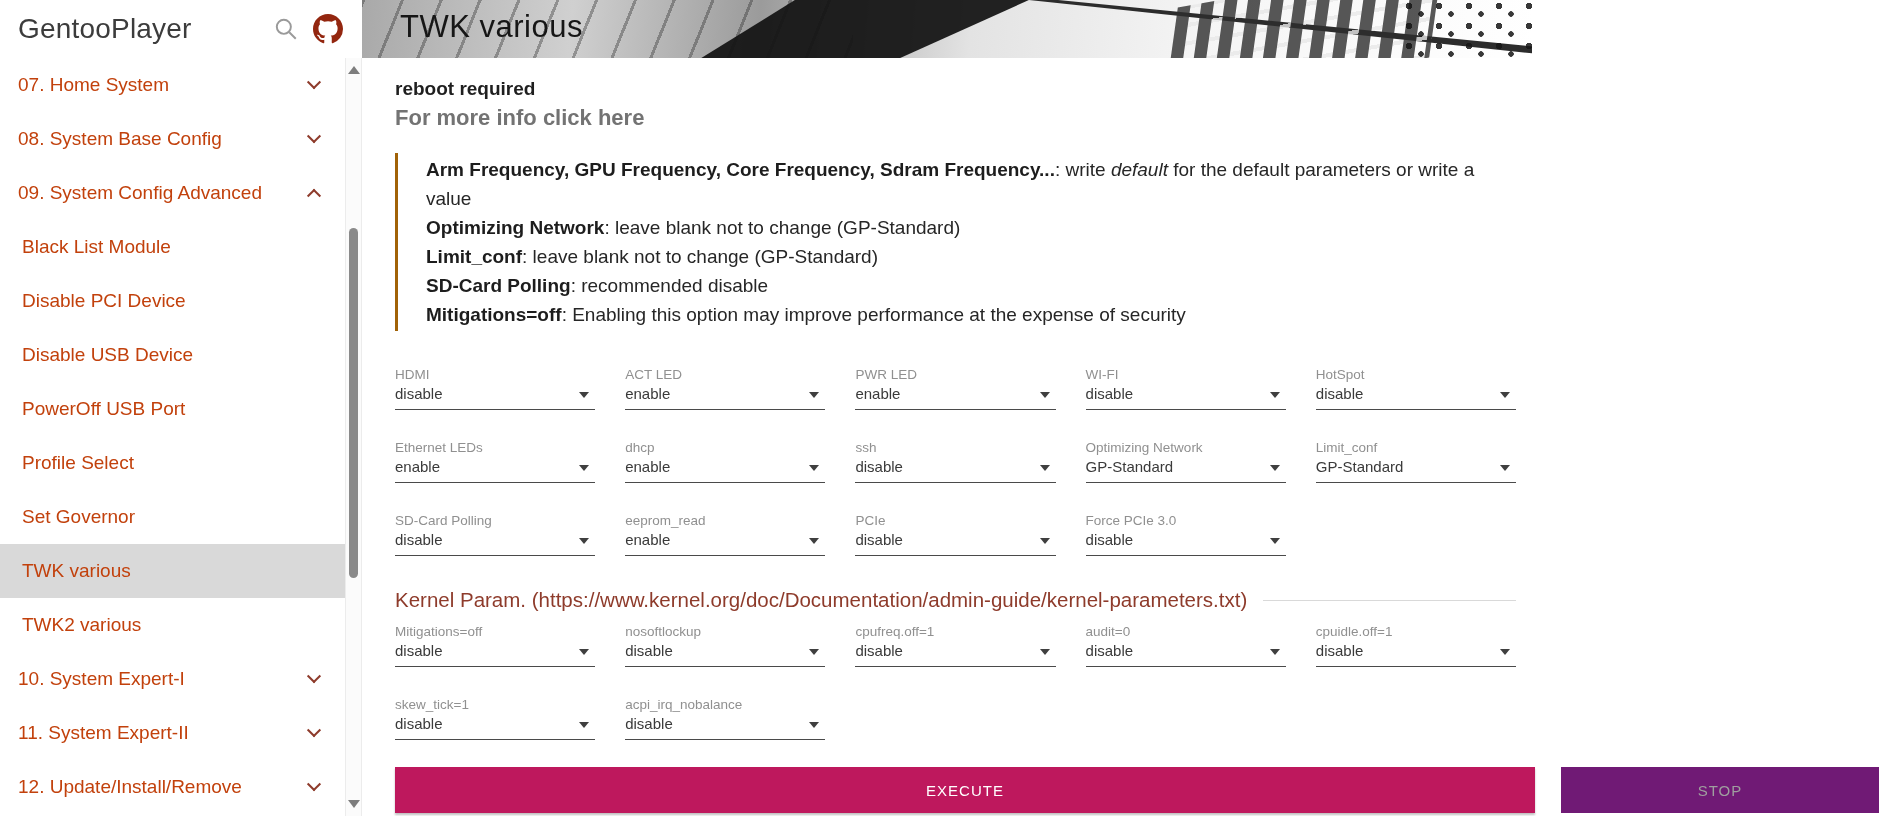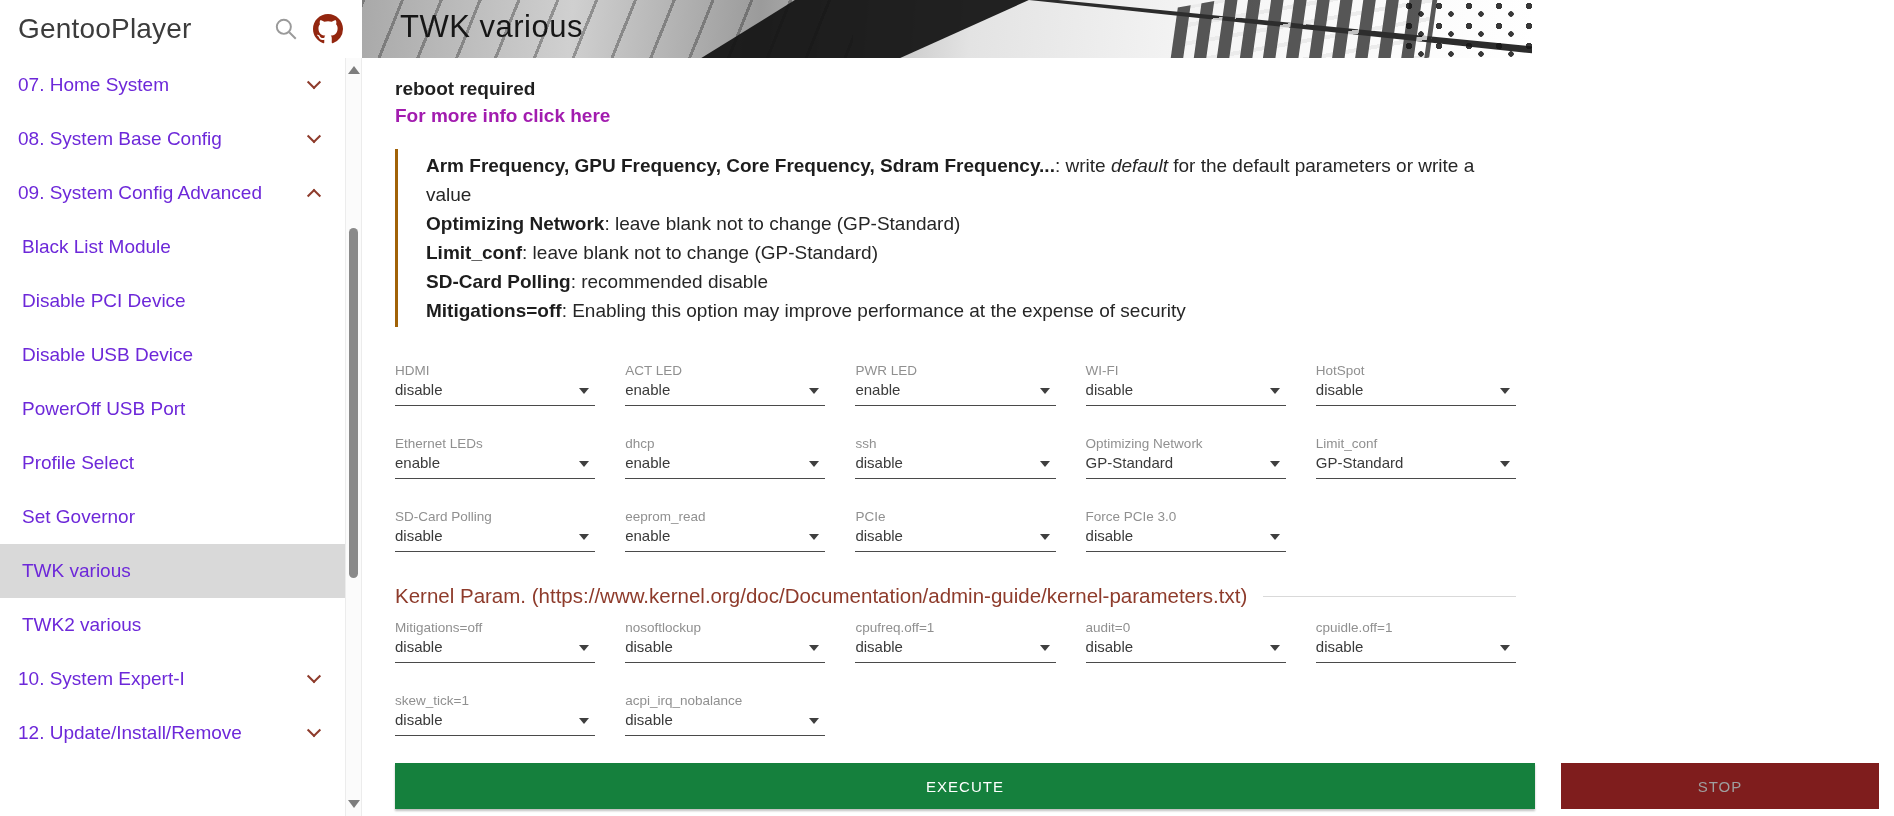--- a/index.html
+++ b/index.html
@@ -10,21 +10,21 @@
   
   .sidebar { width:345px; flex:0 0 345px; background:#fff; display:flex; flex-direction:column; }
   .side-top { height:58px; display:flex; align-items:center; padding:0 2px 0 18px; }
   .brand { font-size:28px; color:#3c3c3c; font-weight:400; letter-spacing:.2px; flex:1; }
   .topicons { display:flex; align-items:center; gap:14px; }
   .search-btn { width:26px; height:26px; cursor:pointer; }
   .gh-btn { width:30px; height:30px; cursor:pointer; }
 
   .nav { flex:1; }
   .nav-item { height:54px; display:flex; align-items:center; justify-content:space-between;
-              padding:0 26px 0 18px; font-size:19px; color:#6d28d9; cursor:pointer; }
+              padding:0 26px 0 18px; font-size:19px; color:#c2410c; cursor:pointer; }
   .nav-item.sub { padding-left:22px; }
   .nav-item.active { background:#d9d9d9; }
   .chev { width:10px; height:10px; border-right:2px solid #8e3b2b; border-bottom:2px solid #8e3b2b;
           flex:0 0 auto; }
   .chev.down { transform:rotate(45deg) translate(-2px,-2px); }
   .chev.up   { transform:rotate(-135deg) translate(-2px,-2px); }
 
   
   .scrollcol { position:relative; width:17px; flex:0 0 17px; margin-top:58px;
                background:#fbfbfb; border-left:1px solid #ececec; border-right:1px solid #ececec; }
@@ -53,21 +53,21 @@
   .hero-notes { position:absolute; right:0; top:0; width:11%; height:100%; opacity:.85;
           background-image:radial-gradient(circle at 6px 6px, #161616 3px, transparent 3.5px),
                            radial-gradient(circle at 18px 14px, #161616 2.5px, transparent 3px);
           background-size:30px 20px; }
   .hero-title { position:relative; z-index:2; font-size:31px; font-weight:300; color:#161616;
           letter-spacing:.5px; padding:9px 0 0 38px; }
 
   .content { flex:1; padding:20px 16px 0 33px; }
 
   .reboot { font-size:19px; font-weight:700; color:#1f1f1f; }
-  .moreinfo { margin-top:5px; font-size:19px; font-weight:700; color:#a21caf; cursor:pointer; }
+  .moreinfo { margin-top:5px; font-size:22px; font-weight:700; color:#737373; cursor:pointer; }
 
   .infoblock { margin-top:22px; border-left:3px solid #a16207; padding:2px 0 2px 28px; }
   .infoline { font-size:19px; line-height:29px; color:#262626; }
   .infoline b { font-weight:700; color:#1d1d1d; }
   .infoline i { font-style:italic; }
 
   .grid { display:grid; grid-template-columns:repeat(5,1fr); column-gap:30px; row-gap:30px; }
   .grid1 { margin-top:36px; }
   .grid2 { margin-top:12px; }
   .field-label { font-size:13.5px; color:#909090; margin-bottom:2px; }
@@ -77,22 +77,22 @@
               border-left:5px solid transparent; border-right:5px solid transparent;
               border-top:6px solid #3f3f3f; }
 
   .kernel-head { margin-top:32px; display:flex; align-items:center; }
   .kernel-title { font-size:20.5px; color:#8e3b2b; white-space:nowrap; }
   .kernel-rule { flex:1; height:1px; background:#d9d9d9; margin-left:16px; }
 
   .btnrow { margin-top:27px; display:flex; gap:26px; }
   .btn { height:46px; display:flex; align-items:center; justify-content:center;
          font-size:15px; letter-spacing:1px; cursor:pointer; border:none; }
-  .btn-execute { flex:0 0 1140px; background:#15803d; color:#ffffff; box-shadow:0 2px 2px rgba(0,0,0,.25); }
-  .btn-stop { flex:0 0 318px; background:#7f1d1d; color:#9f9f9f; }
+  .btn-execute { flex:0 0 1140px; background:#be185d; color:#ffffff; box-shadow:0 2px 2px rgba(0,0,0,.25); }
+  .btn-stop { flex:0 0 318px; background:#701a75; color:#9f9f9f; }
 </style>
 </head>
 <body>
 
 <div id="app">
 
   <aside class="sidebar">
     <div class="side-top">
       <div class="brand">GentooPlayer</div>
       <div class="topicons">
@@ -140,20 +140,24 @@
           <span>TWK various</span>
         </div>
         <div class="nav-item sub">
           <span>TWK2 various</span>
         </div>
         <div class="nav-item">
           <span>10. System Expert-I</span>
           <span class="chev down"></span>
         </div>
         <div class="nav-item">
+          <span>11. System Expert-II</span>
+          <span class="chev down"></span>
+        </div>
+        <div class="nav-item">
           <span>12. Update/Install/Remove</span>
           <span class="chev down"></span>
         </div>
       </nav>
   </aside>
 
   <div class="scrollcol">
     <div class="scroll-arrow up"></div>
     <div class="scroll-thumb"></div>
     <div class="scroll-arrow down"></div>

